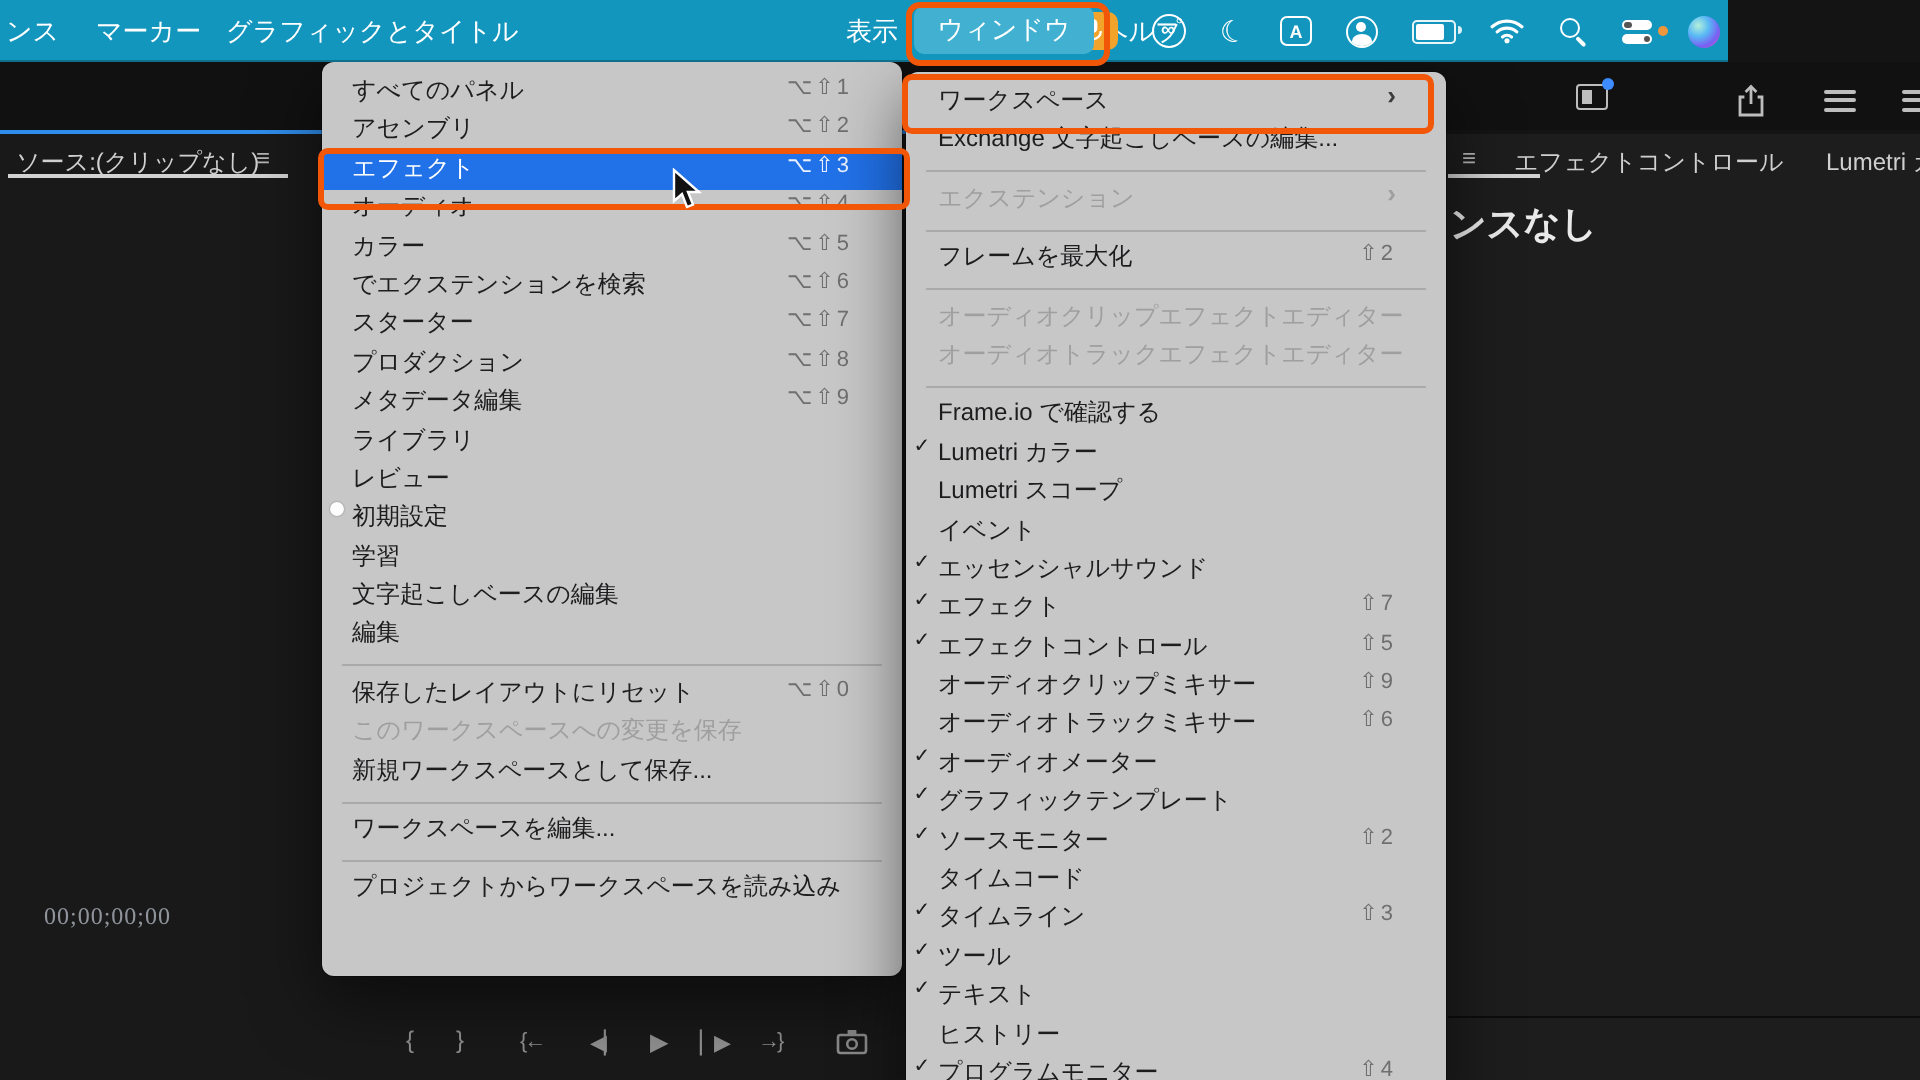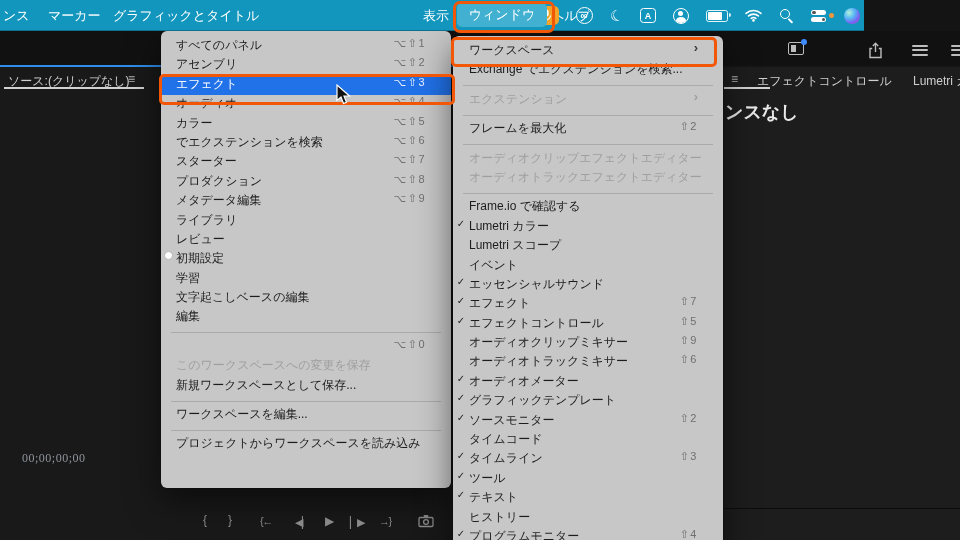--- a/index.html
+++ b/index.html
@@ -272,20 +272,21 @@
         <span class="sp"></span>
       </div>
       <div class="row">
         <span class="gut"></span>
         <span class="lbl">編集</span>
         <span class="sp"></span>
       </div>
       <div class="msep"></div>
       <div class="row">
         <span class="gut"></span>
+        <span class="lbl">保存したレイアウトにリセット</span>
         <span class="sp"></span>
         <span class="sc">⌥⇧0</span>
       </div>
       <div class="row dis">
         <span class="gut"></span>
         <span class="lbl">このワークスペースへの変更を保存</span>
         <span class="sp"></span>
       </div>
       <div class="row">
         <span class="gut"></span>
@@ -307,21 +308,21 @@
     </div>
   <div class="menu rightm" id="winMenu" style="left:453px;top:36px;width:270px;height:512px;border-radius:6px;">
       <div class="row">
         <span class="gut"></span>
         <span class="lbl">ワークスペース</span>
         <span class="sp"></span>
         <span class="chev">›</span>
       </div>
       <div class="row">
         <span class="gut"></span>
-        <span class="lbl">Exchange でエクステンションを検索...</span>
+        <span class="lbl">Exchange 文字起こしベースの編集...</span>
         <span class="sp"></span>
       </div>
       <div class="msep"></div>
       <div class="row dis">
         <span class="gut"></span>
         <span class="lbl">エクステンション</span>
         <span class="sp"></span>
         <span class="chev">›</span>
       </div>
       <div class="msep"></div>

